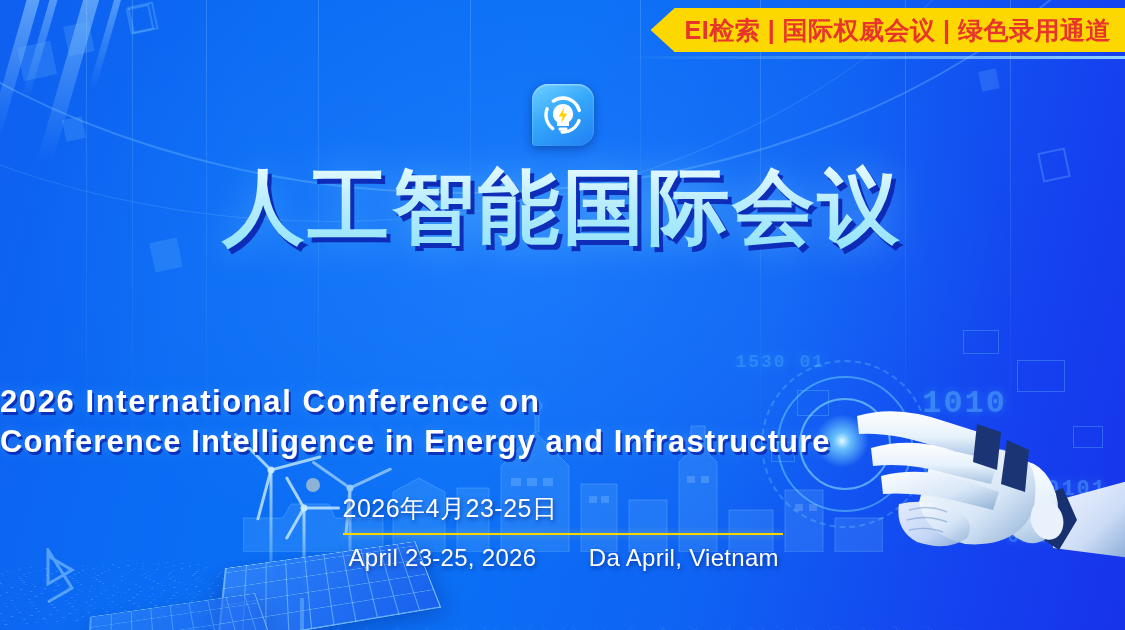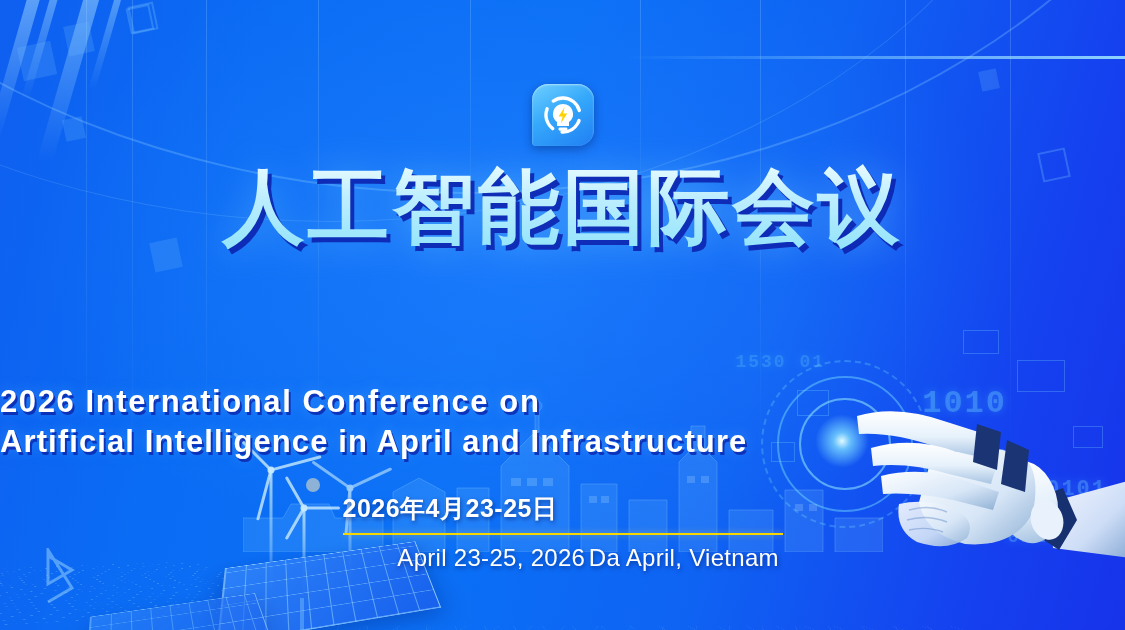--- a/index.html
+++ b/index.html
@@ -176,24 +176,24 @@
   }
   .sub-line.wide{letter-spacing:1.1px;font-size:31px;}
 
   
   .meta{
     position:absolute;top:492px;left:50%;transform:translateX(-50%);
     width:440px;
   }
   .meta-row{display:flex;justify-content:space-between;align-items:baseline;}
   .meta-row .cell{color:#ffffff;text-shadow:1px 2px 4px rgba(5,25,100,.6);white-space:nowrap;}
-  .meta-cn .cell{font-size:25px;font-weight:700;letter-spacing:.5px;}
+  .meta-cn .cell{font-size:25px;font-weight:400;letter-spacing:.5px;}
   .meta-en .cell{font-size:24px;font-weight:500;letter-spacing:.3px;}
   .meta-cn .c-date{width:240px;}
-  .meta-en .c-date{width:240px;text-align:right;padding-left:6px;}
+  .meta-en .c-date{width:240px;text-align:left;padding-left:6px;}
   .meta-cn .c-loc{width:200px;text-align:center;}
   .meta-en .c-loc{width:200px;text-align:center;}
   .meta-rule{
     height:2px;width:440px;margin:8px 0 9px 0;
     background:#f6d800;
     box-shadow:0 0 6px rgba(255,225,80,.45);
   }
 </style>
 </head>
 <body>
@@ -343,20 +343,23 @@
 
       <g stroke="rgba(60,110,180,.35)" stroke-width="1.4" fill="none">
         <path d="M108 158 Q128 152 146 160"></path>
         <path d="M106 168 Q126 162 146 170"></path>
         <path d="M108 178 Q126 174 142 180"></path>
       </g>
     </svg>
 
   </div>
 
+  <div class="ribbon">
+    <span class="ribbon-text">EI检索 | 国际权威会议 | 绿色录用通道</span>
+  </div>
   <div class="ribbon-underline"></div>
 
   <div class="brandrow">
     <div class="logo">
       <svg width="44" height="44" viewBox="0 0 44 44">
 
         <path d="M22 5 A17 17 0 1 1 21.9 5" fill="none" stroke="#ffffff" stroke-width="3.4" stroke-linecap="round" stroke-dasharray="22 10"></path>
 
         <path d="M22 11 A10 10 0 0 1 28 29 L28 33 L16 33 L16 29 A10 10 0 0 1 22 11 Z" fill="#ffffff"></path>
         <rect x="17.5" y="34.5" width="9" height="3.2" rx="1.4" fill="#ffffff"></rect>
@@ -365,21 +368,21 @@
       </svg>
     </div>
   </div>
 
   <div class="headline">
     <div class="h-line h-line2">人工智能国际会议</div>
   </div>
 
   <div class="subtitle">
     <div class="sub-line">2026 International Conference on</div>
-    <div class="sub-line wide">Artificial Intelligence in April and Infrastructure</div>
+    <div class="sub-line wide">Conference Intelligence in Energy and Infrastructure</div>
   </div>
 
   <div class="meta">
     <div class="meta-row meta-cn">
       <span class="cell c-date">2026年4月23-25日</span>
     </div>
     <div class="meta-rule"></div>
     <div class="meta-row meta-en">
       <span class="cell c-date">April 23-25, 2026</span>
       <span class="cell c-loc">Da April, Vietnam</span>

